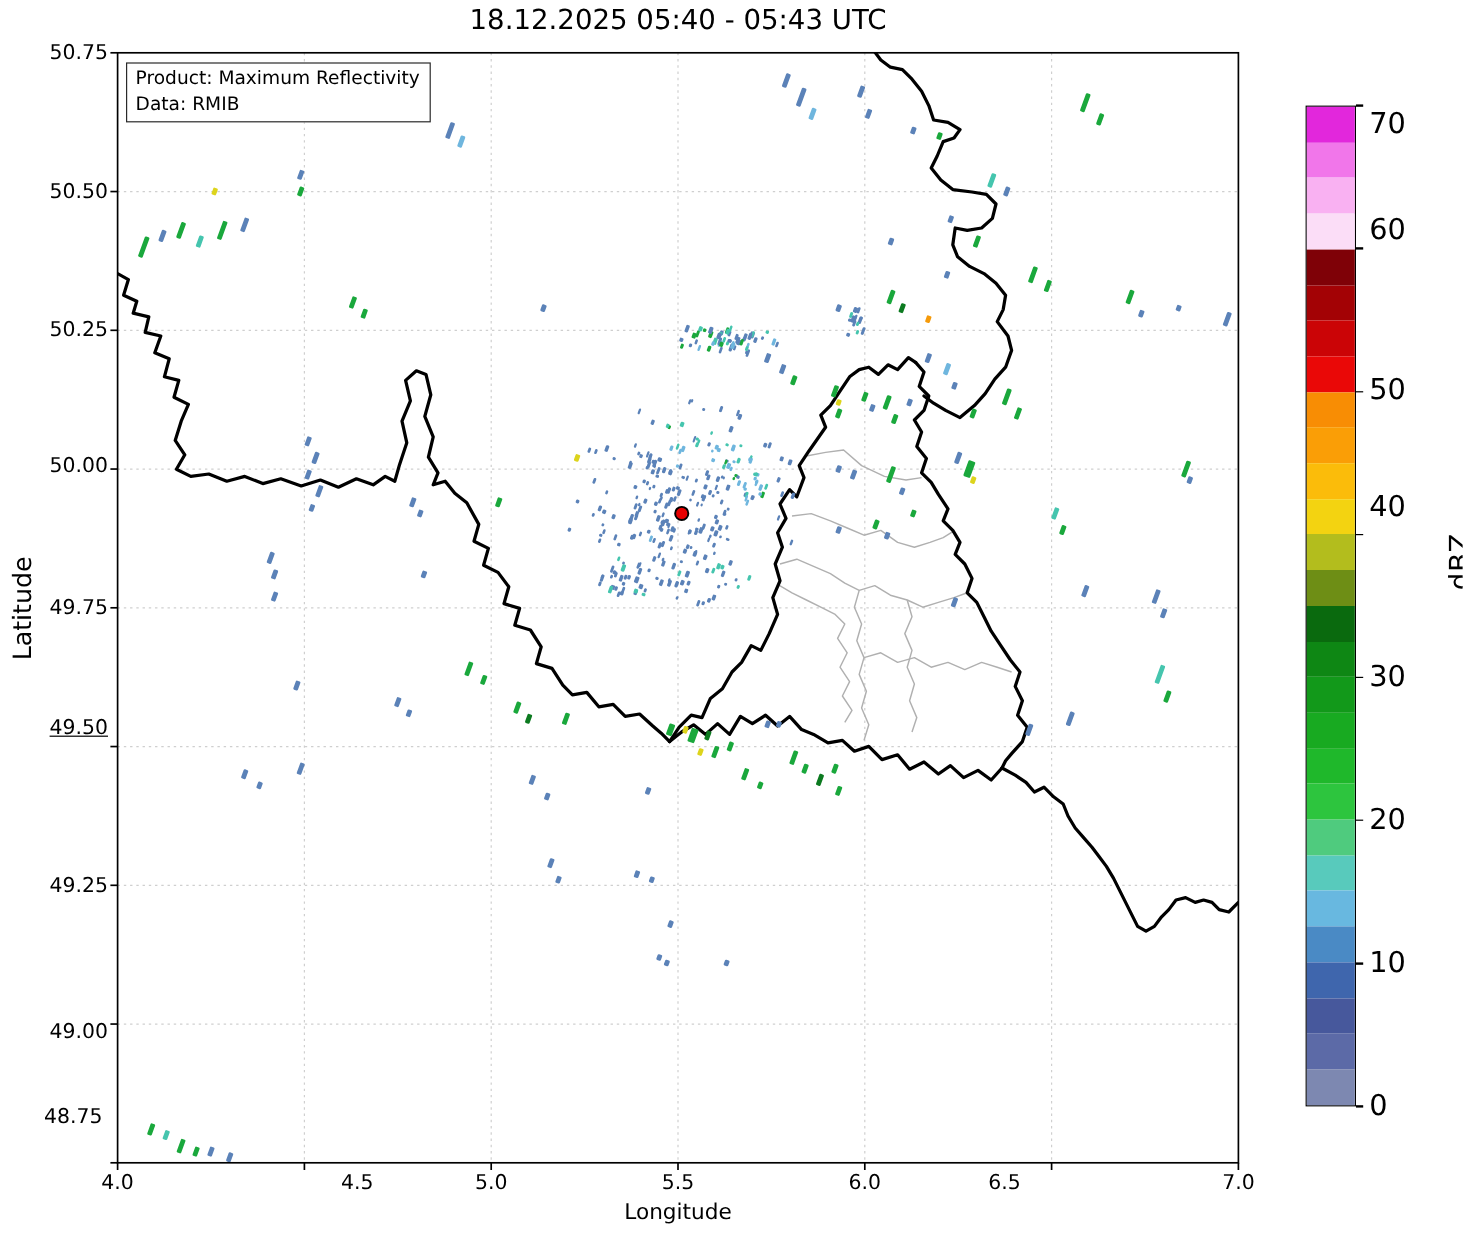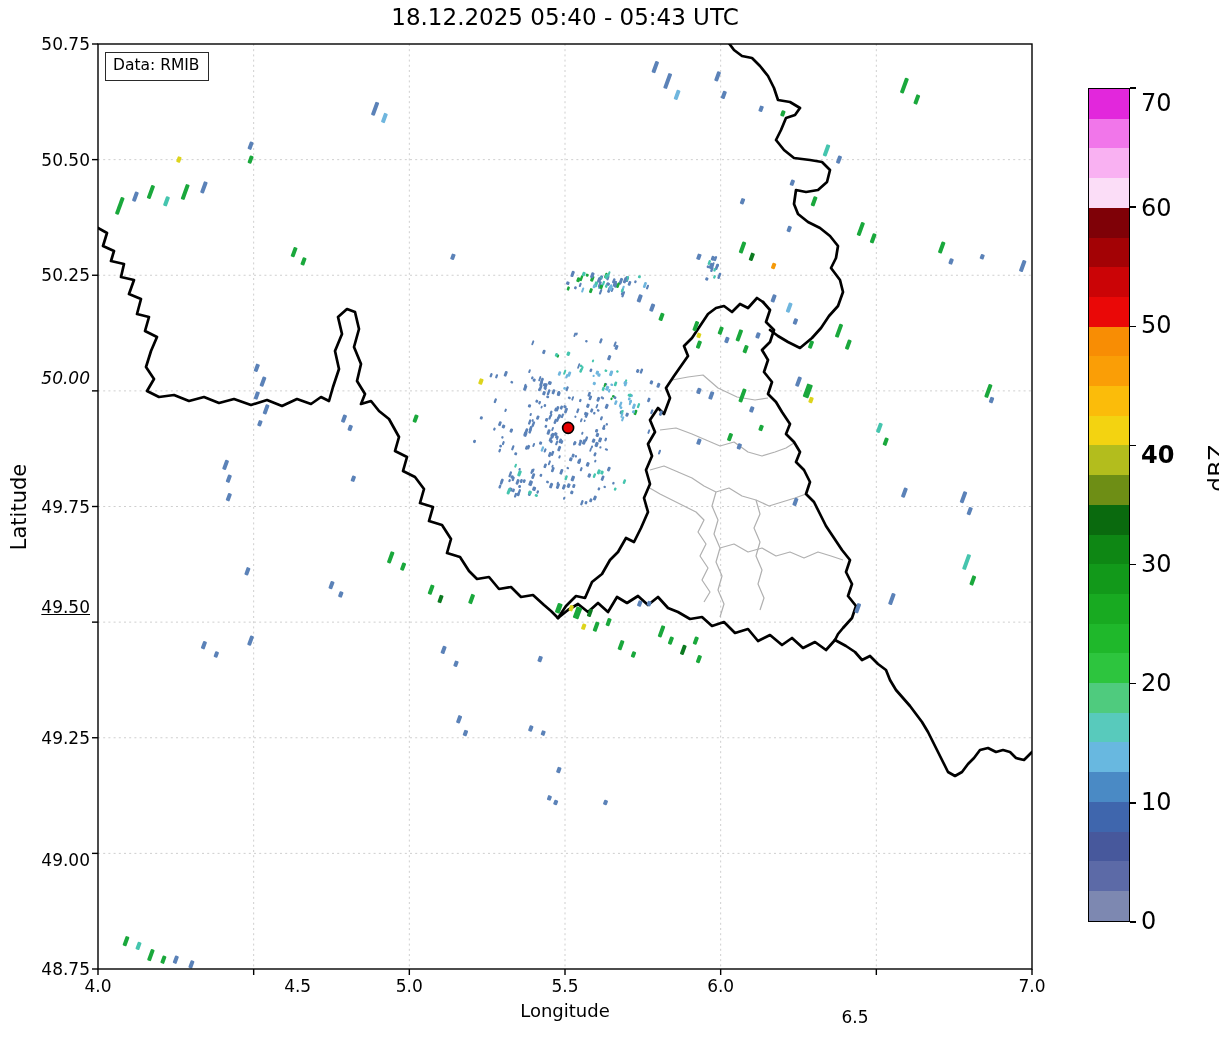--- a/index.html
+++ b/index.html
@@ -562,20 +562,21 @@
         <line x1="92" y1="390.875" x2="98" y2="390.875"></line>
         <line x1="92" y1="506.5" x2="98" y2="506.5"></line>
         <line x1="92" y1="622.125" x2="98" y2="622.125"></line>
         <line x1="92" y1="737.75" x2="98" y2="737.75"></line>
         <line x1="92" y1="853.375" x2="98" y2="853.375"></line>
         <line x1="92" y1="969" x2="98" y2="969"></line>
       </g>
     </svg>
   <div class="title">18.12.2025 05:40 - 05:43 UTC</div>
   <div class="annotation-box">
+    <div>Product: Maximum Reflectivity</div>
     <div>Data: RMIB</div>
   </div>
   <div class="xlabel">Longitude</div>
   <div class="ylabel">Latitude</div>
   <div class="colorbar" id="colorbar">
       <div class="cb-block" style="height: 3.57143%; background: rgb(226, 39, 220);"></div>
       <div class="cb-block" style="height: 3.57143%; background: rgb(241, 118, 234);"></div>
       <div class="cb-block" style="height: 3.57143%; background: rgb(249, 177, 242);"></div>
       <div class="cb-block" style="height: 3.57143%; background: rgb(251, 221, 247);"></div>
       <div class="cb-block" style="height: 3.57143%; background: rgb(127, 1, 7);"></div>
@@ -603,41 +604,41 @@
       <div class="cb-block" style="height: 3.57143%; background: rgb(92, 106, 167);"></div>
       <div class="cb-block" style="height: 3.57143%; background: rgb(125, 136, 177);"></div>
     </div>
   <div class="cb-title">dBZ</div>
   <div id="extra-labels">
       <div class="tick-label xtick" style="left: 98px;">4.0</div>
       <div class="tick-label xtick" style="left: 253.667px; margin-left: 44px;">4.5</div>
       <div class="tick-label xtick" style="left: 409.333px;">5.0</div>
       <div class="tick-label xtick" style="left: 565px;">5.5</div>
       <div class="tick-label xtick" style="left: 720.667px;">6.0</div>
-      <div class="tick-label xtick" style="left: 855px; margin-top: 31px;">6.5</div>
+      <div class="tick-label xtick" style="left: 837px;">6.5</div>
       <div class="tick-label xtick" style="left: 1032px;">7.0</div>
       <div class="tick-label ytick" style="top: 44px;">50.75</div>
       <div class="tick-label ytick" style="top: 159.625px;">50.50</div>
       <div class="tick-label ytick" style="top: 275.25px;">50.25</div>
-      <div class="tick-label ytick" style="top: 378px; font-style: italic;">50.00</div>
+      <div class="tick-label ytick" style="top: 388px;">50.00</div>
       <div class="tick-label ytick" style="top: 506.5px;">49.75</div>
       <div class="tick-label ytick" style="top: 607px; text-decoration: underline;">49.50</div>
       <div class="tick-label ytick" style="top: 737.75px;">49.25</div>
       <div class="tick-label ytick" style="top: 860px;">49.00</div>
-      <div class="tick-label ytick" style="top: 969px;">48.75</div>
+      <div class="tick-label ytick" style="top: 931px; text-align: center;">48.75</div>
       <div class="cb-tick" style="top: 921.3px;"></div>
       <div class="cb-label" style="top: 922px;">0</div>
       <div class="cb-tick" style="top: 802.157px;"></div>
       <div class="cb-label" style="top: 802.857px;">10</div>
       <div class="cb-tick" style="top: 683.014px;"></div>
       <div class="cb-label" style="top: 683.714px;">20</div>
       <div class="cb-tick" style="top: 563.871px;"></div>
       <div class="cb-label" style="top: 564.571px;">30</div>
       <div class="cb-tick" style="top: 444.729px;"></div>
-      <div class="cb-label" style="top: 456px; font-weight: bold;">40</div>
+      <div class="cb-label" style="top: 423px;">40</div>
       <div class="cb-tick" style="top: 325.586px;"></div>
       <div class="cb-label" style="top: 326.286px;">50</div>
       <div class="cb-tick" style="top: 206.443px;"></div>
-      <div class="cb-label" style="top: 209px;">60</div>
+      <div class="cb-label" style="top: 192px;">60</div>
       <div class="cb-tick" style="top: 87.3px;"></div>
       <div class="cb-label" style="top: 104px;">70</div>
     </div>
 </div>
 
 </body></html>

